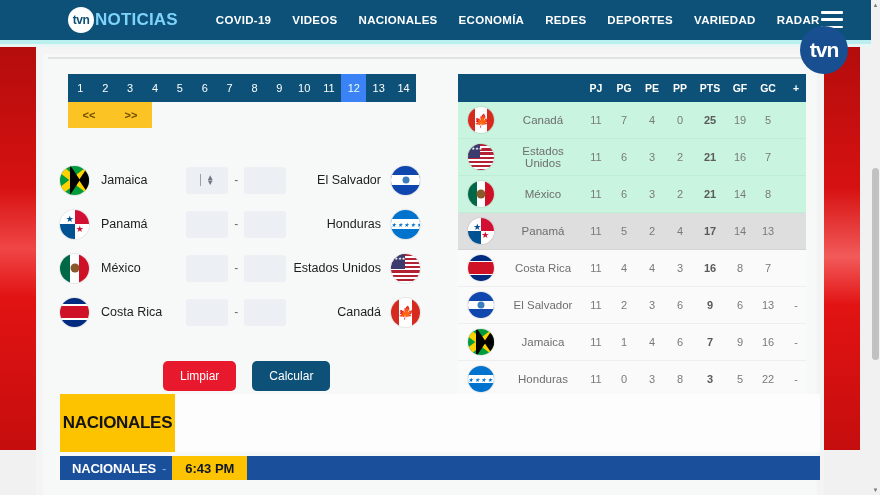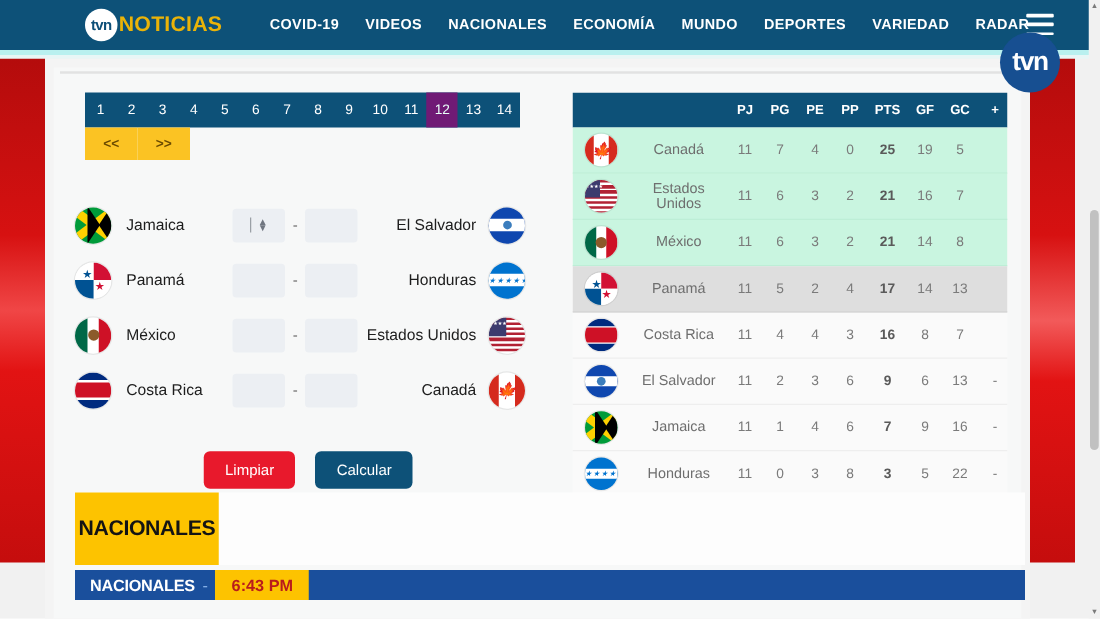--- a/index.html
+++ b/index.html
@@ -16,21 +16,21 @@
     background: #0d5178; display: flex; align-items: center;
   }
   #nav-accent { position: absolute; left: 0; top: 40px; width: 880px; height: 6px; background: #b9f0ef; }
   #nav-accent2 { position: absolute; left: 0; top: 44px; width: 880px; height: 3px; background: #e8f6f6; }
   .brand { display: flex; align-items: center; margin-left: 68px; }
   .brand-circle {
     width: 26px; height: 26px; border-radius: 50%; background: #ffffff;
     display: flex; align-items: center; justify-content: center;
     font-size: 12px; font-weight: bold; color: #0d4f78; letter-spacing: -0.5px;
   }
-  .brand-text { color: #eab308; font-size: 17px; font-weight: bold; letter-spacing: 0.2px; margin-left: 1px; }
+  .brand-text { color: #7dd3fc; font-size: 17px; font-weight: bold; letter-spacing: 0.2px; margin-left: 1px; }
   .nav-links { display: flex; align-items: center; gap: 21px; margin-left: 38px; }
   .nav-link { color: #fff; font-size: 11.5px; font-weight: bold; letter-spacing: 0.3px; white-space: nowrap; cursor: pointer; }
   #hamburger { position: absolute; right: 37px; top: 11px; width: 22px; height: 17px; cursor: pointer; display: flex; flex-direction: column; justify-content: space-between; }
   #hamburger span { display: block; height: 2.5px; background: #fff; border-radius: 1px; }
   #tvn-badge {
     position: absolute; right: 32px; top: 26px; width: 48px; height: 48px; border-radius: 50%;
     background: #174f91; display: flex; align-items: center; justify-content: center;
     color: #fff; font-size: 21px; font-weight: bold; letter-spacing: -1px; z-index: 6;
   }
 
@@ -38,21 +38,21 @@
   .side-strip { position: absolute; top: 47px; width: 36px; height: 403px; }
   #strip-left { left: 0; background: linear-gradient(180deg,#b40c0c 0%,#d71111 35%,#f04646 50%,#e21313 62%,#c50d0d 100%); }
   #strip-right { left: 824px; background: linear-gradient(180deg,#b40c0c 0%,#d71111 35%,#f25a5a 52%,#e21313 64%,#c50d0d 100%); }
   #page-white { position: absolute; left: 36px; top: 47px; width: 788px; height: 448px; background: #f4f4f4; }
   #content-card { position: absolute; left: 43px; top: 54px; width: 774px; height: 441px; background: #f7f8f8; }
   #card-topline { position: absolute; left: 48px; top: 57px; width: 764px; height: 2px; background: #e2e2e2; }
 
   
   #jornada-tabs { position: absolute; left: 68px; top: 74px; width: 348px; height: 28px; background: #0d5178; display: flex; }
   .jt { flex: 1; display: flex; align-items: center; justify-content: center; color: #ffffff; font-size: 11px; cursor: pointer; }
-  .jt.active { background: #701a75; color: #e8fff8; }
+  .jt.active { background: #3b82f6; color: #e8fff8; }
 
   #jornada-bar { position: absolute; left: 68px; top: 102px; width: 348px; height: 26px; display: flex; }
   .jn-arrow { width: 42px; background: #fbc323; color: #6a4a00; font-size: 11px; font-weight: bold; display: flex; align-items: center; justify-content: center; cursor: pointer; }
   .jn-title { flex: 1; background: #000000; color: #fff; font-size: 12px; display: flex; align-items: center; justify-content: center; letter-spacing: 0.2px; }
 
   #match-date { position: absolute; left: 68px; top: 135px; width: 348px; text-align: center; font-size: 11.5px; color: #2b2b2b; }
 
   #matches { position: absolute; left: 60px; top: 158px; width: 360px; }
   .match-row { height: 44px; display: flex; align-items: center; }
   .flag { width: 29px; height: 29px; border-radius: 50%; overflow: hidden; position: relative; flex: 0 0 29px; box-shadow: 0 0 0 1px rgba(0,0,0,.07); }
@@ -87,21 +87,21 @@
   #legend { position: absolute; left: 458px; top: 400px; width: 360px; font-size: 9.5px; color: #8a8a8a; line-height: 13px; text-align: center; }
 
   
   #news-card { position: absolute; left: 60px; top: 394px; width: 760px; height: 58px; background: #fdfdfd; display: flex; align-items: stretch; z-index: 8; }
   #news-cat { width: 115px; background: #fdc300; color: #141414; font-size: 17px; font-weight: bold; display: flex; align-items: center; justify-content: center; letter-spacing: -0.3px; }
   #news-head { flex: 1; padding: 6px 0 0 14px; font-size: 20.5px; font-weight: bold; color: #141414; line-height: 25px; letter-spacing: -0.2px; }
   #ticker { position: absolute; left: 60px; top: 456px; width: 760px; height: 24px; background: #1a4f9c; display: flex; align-items: center; z-index: 8; }
   #tk-cat { color: #fff; font-size: 13px; font-weight: bold; padding-left: 12px; letter-spacing: -0.2px; }
   #tk-dot { color: #87b3ea; font-size: 13px; padding: 0 6px; }
   #tk-text { color: #fff; font-size: 13px; font-weight: bold; flex: 1; letter-spacing: -0.2px; }
-  #tk-time { background: #fdc300; color: #b91c1c; font-size: 13px; font-weight: bold; height: 24px; display: flex; align-items: center; padding: 0 13px; }
+  #tk-time { background: #fdc300; color: #0f172a; font-size: 13px; font-weight: bold; height: 24px; display: flex; align-items: center; padding: 0 13px; }
 
   
   #scrollbar { position: absolute; right: 0; top: 0; width: 9px; height: 495px; background: #f1f1f1; z-index: 9; }
   #scroll-thumb { position: absolute; right: 1px; top: 168px; width: 7px; height: 192px; background: #c1c1c1; border-radius: 4px; }
   .scr-arrow { position: absolute; right: 1px; width: 7px; text-align: center; font-size: 6px; color: #7a7a7a; }
 
   
   .f-jam { background: #009b3a; }
   .f-jam:before, .f-jam:after { content:""; position:absolute; left:50%; top:50%; width:150%; height:7px; background:#fed100; transform-origin:center; }
   .f-jam:before { transform: translate(-50%,-50%) rotate(37deg); }
@@ -155,21 +155,21 @@
   <div id="topnav">
     <div class="brand">
       <div class="brand-circle">tvn</div>
       <div class="brand-text">NOTICIAS</div>
     </div>
     <div class="nav-links">
       <span class="nav-link">COVID-19</span>
       <span class="nav-link">VIDEOS</span>
       <span class="nav-link">NACIONALES</span>
       <span class="nav-link">ECONOMÍA</span>
-      <span class="nav-link">MUNDO</span>
+      <span class="nav-link">REDES</span>
       <span class="nav-link">DEPORTES</span>
       <span class="nav-link">VARIEDAD</span>
       <span class="nav-link">RADAR</span>
     </div>
     <div id="hamburger">
       <span></span>
         <span></span>
         <span></span>
     </div>
   </div>

